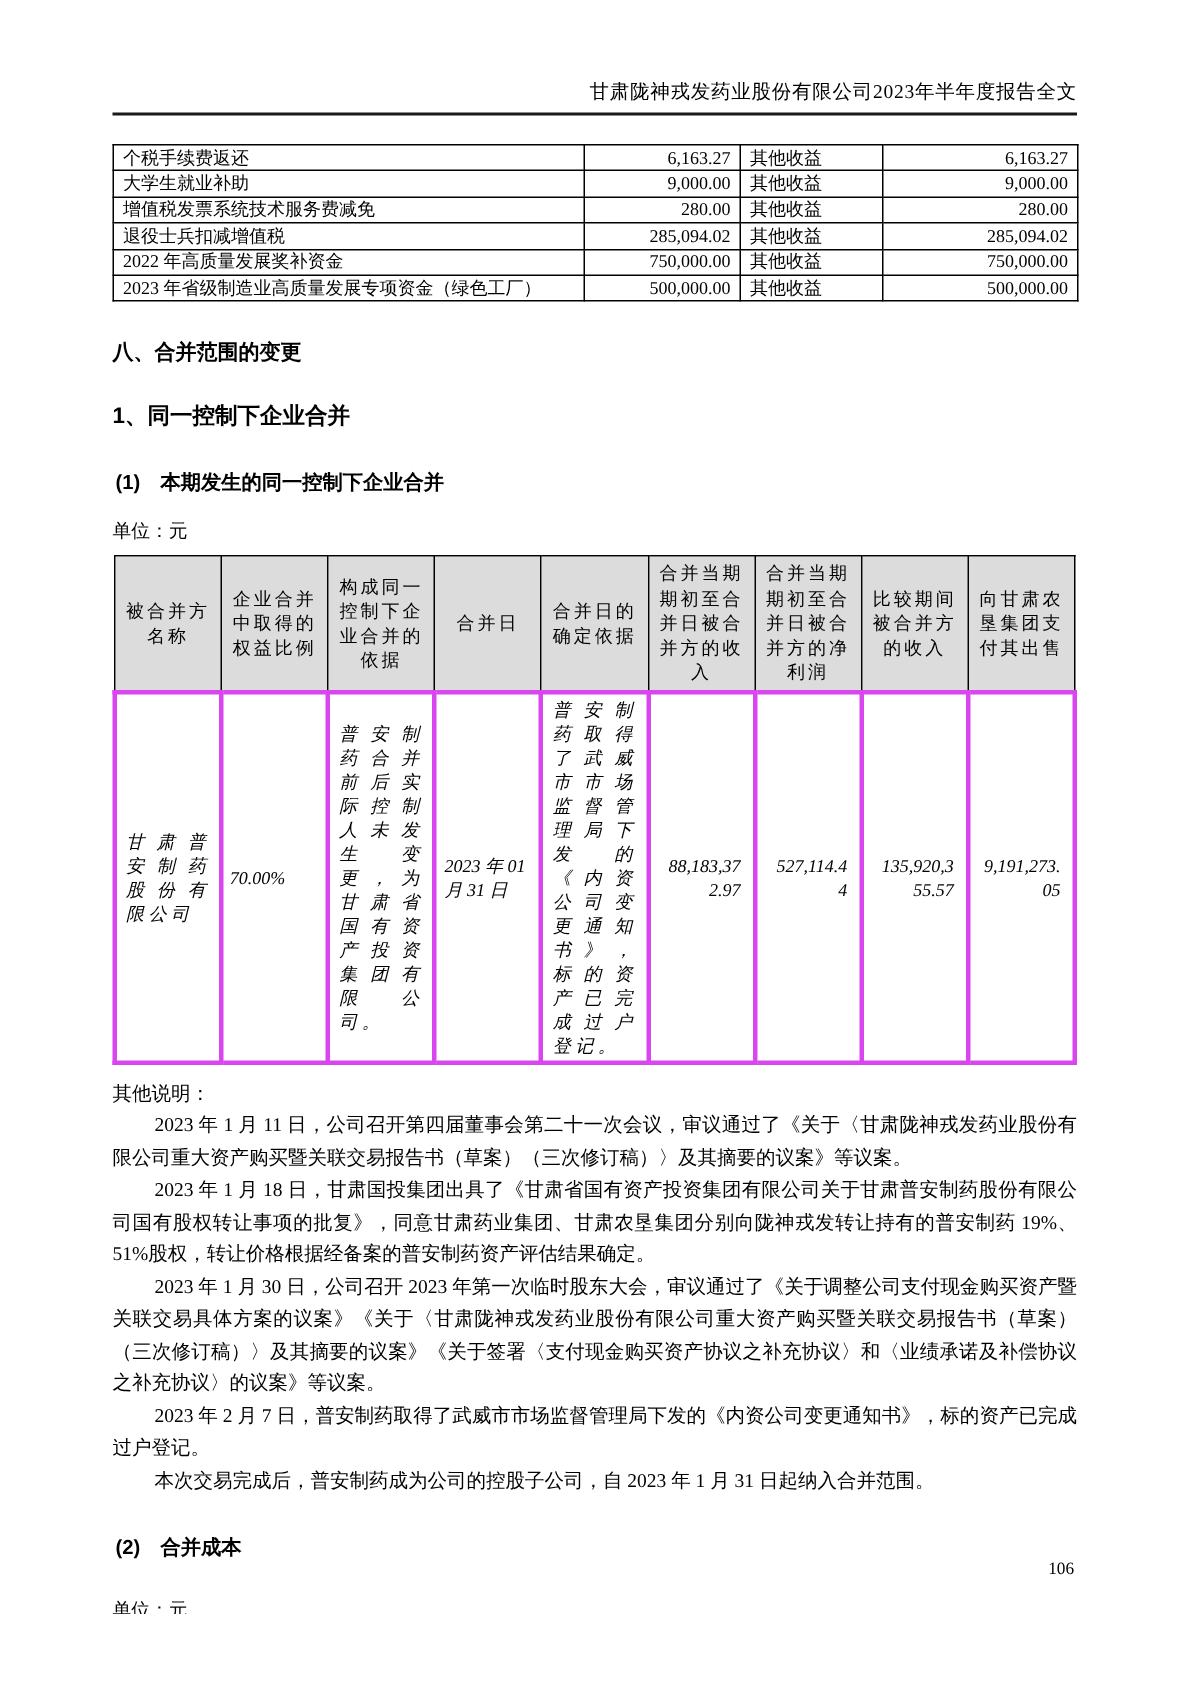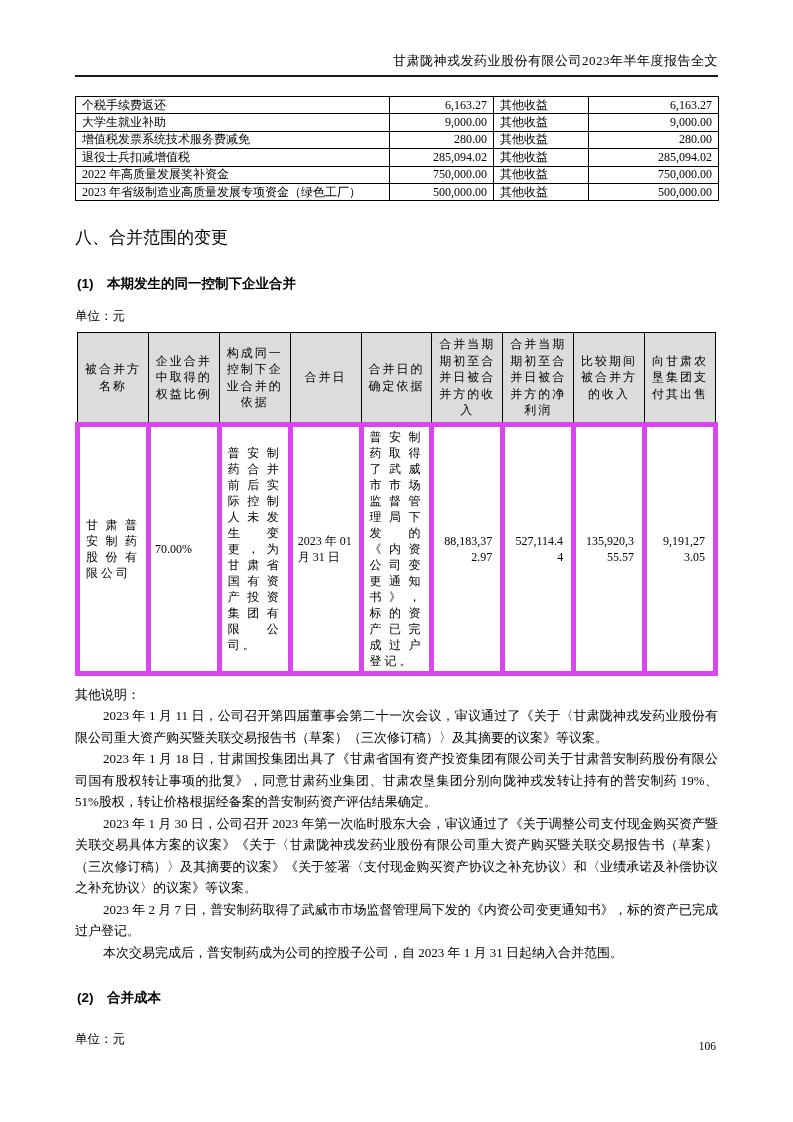--- a/index.html
+++ b/index.html
@@ -37,22 +37,22 @@
     padding:0 6px;
     white-space:nowrap;
     overflow:hidden;
     margin-top:40px;
   }
   .t1 td.num { text-align:right; }
   
   .h1 {
     margin:25px 0 14px 0;
     font-family:"Liberation Sans","DejaVu Sans",sans-serif;
-    font-weight:normal;
-    font-size:17px;
+    font-weight:bold;
+    font-size:14px;
   }
   .h2 {
     margin:24px 0 0 0;
     font-family:"Liberation Sans","DejaVu Sans",sans-serif;
     font-weight:bold;
     font-size:15px;
   }
   .h3 {
     margin:26px 0 0 2px;
     font-family:"Liberation Sans","DejaVu Sans",sans-serif;
@@ -76,26 +76,27 @@
     font-weight:normal;
     text-align:center;
     vertical-align:middle;
     height:76px;
     padding:3px 2px;
     line-height:16.5px;
     letter-spacing:2px;
     overflow:hidden;
   }
   .t2 td {
-    border:5px solid #d946ef;
+    border:3px solid #d946ef;
     vertical-align:middle;
     height:172px;
     padding:2px 4px;
     line-height:16px;
     overflow:hidden;
+    font-style:italic;
   }
   .t2 td.c-name   { text-align:justify; letter-spacing:3px; padding:2px 6px; }
   .t2 td.c-pct    { text-align:left; }
   .t2 td.c-basis  { text-align:justify; letter-spacing:3px; padding:2px 6px; }
   .t2 td.c-date   { text-align:left; padding:2px 5px; }
   .t2 td.c-num    { text-align:right; word-break:break-all; padding:2px 8px; letter-spacing:0; }
   
   .notes { margin-top:8px; font-size:13px; line-height:21.5px; }
   .notes-label { }
   .notes p { margin:0; text-indent:2.15em; text-align:justify; }
@@ -156,20 +157,21 @@
       <tr>
         <td>2023 年省级制造业高质量发展专项资金（绿色工厂）</td>
         <td class="num">500,000.00</td>
         <td>其他收益</td>
         <td class="num">500,000.00</td>
       </tr>
     </tbody>
   </table>
 
   <div class="h1">八、合并范围的变更</div>
+  <div class="h2">1、同一控制下企业合并</div>
   <div class="h3">(1)　本期发生的同一控制下企业合并</div>
 
   <div class="unit-line">单位：元</div>
 
   <table class="t2">
     <thead>
       <tr>
         <th>被合并方名称</th>
         <th>企业合并中取得的权益比例</th>
         <th>构成同一控制下企业合并的依据</th>

